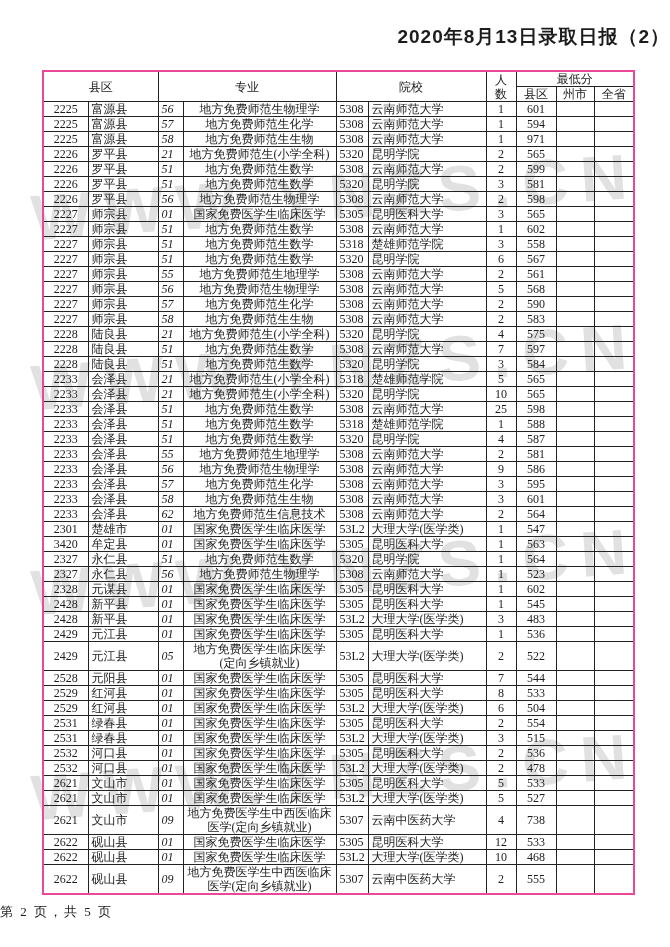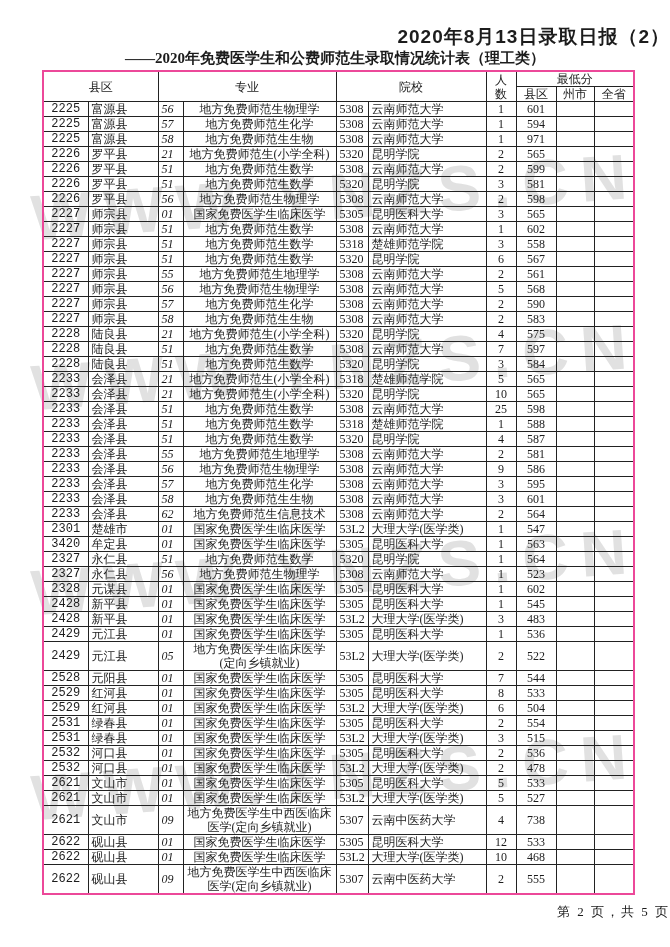--- a/index.html
+++ b/index.html
@@ -56,49 +56,48 @@
     border: 1px solid #222222;
     padding: 0 3px;
     height: 14px;
     line-height: 14px;
     font-weight: normal;
     overflow: hidden;
     background: transparent;
   }
   table.report { border: 2px solid #ec4899; }
   table.report thead th { text-align: center; }
-  td.c0 { text-align: center; font-family: Liberation Mono, monospace; }
+  td.c0 { text-align: center; }
   td.c1 { text-align: left; }
   td.c2 { text-align: left; font-style: italic; }
   td.c3 { text-align: center; white-space: pre-line; }
   td.c4 { text-align: left; }
   td.c5 { text-align: left; }
   td.c6 { text-align: center; }
   td.c7, td.c8, td.c9 { text-align: center; }
   .footer {
     position: absolute;
     top: 903px; left: 0; width: 100%;
-    text-align: right;
+    text-align: left;
     font-size: 13px;
     letter-spacing: 2px;
     z-index: 1;
   }
 </style>
 </head>
 <body>
 
 <div class="doc">
 
   <div class="wm" style="top:160px">WWW.YNZS.CN</div>
   <div class="wm" style="top:330px">WWW.YNZS.CN</div>
   <div class="wm" style="top:535px">WWW.YNZS.CN</div>
   <div class="wm" style="top:740px">WWW.YNZS.CN</div>
 
   <div class="title">2020年8月13日录取日报（2）</div>
-  <div class="subtitle">——2020年免费医学生和公费师范生录取情况统计表（理工类）</div>
 
   <table class="report">
     <colgroup>
       <col style="width:45px">
       <col style="width:70px">
       <col style="width:25px">
       <col style="width:153px">
       <col style="width:32px">
       <col style="width:118px">
       <col style="width:30px">

